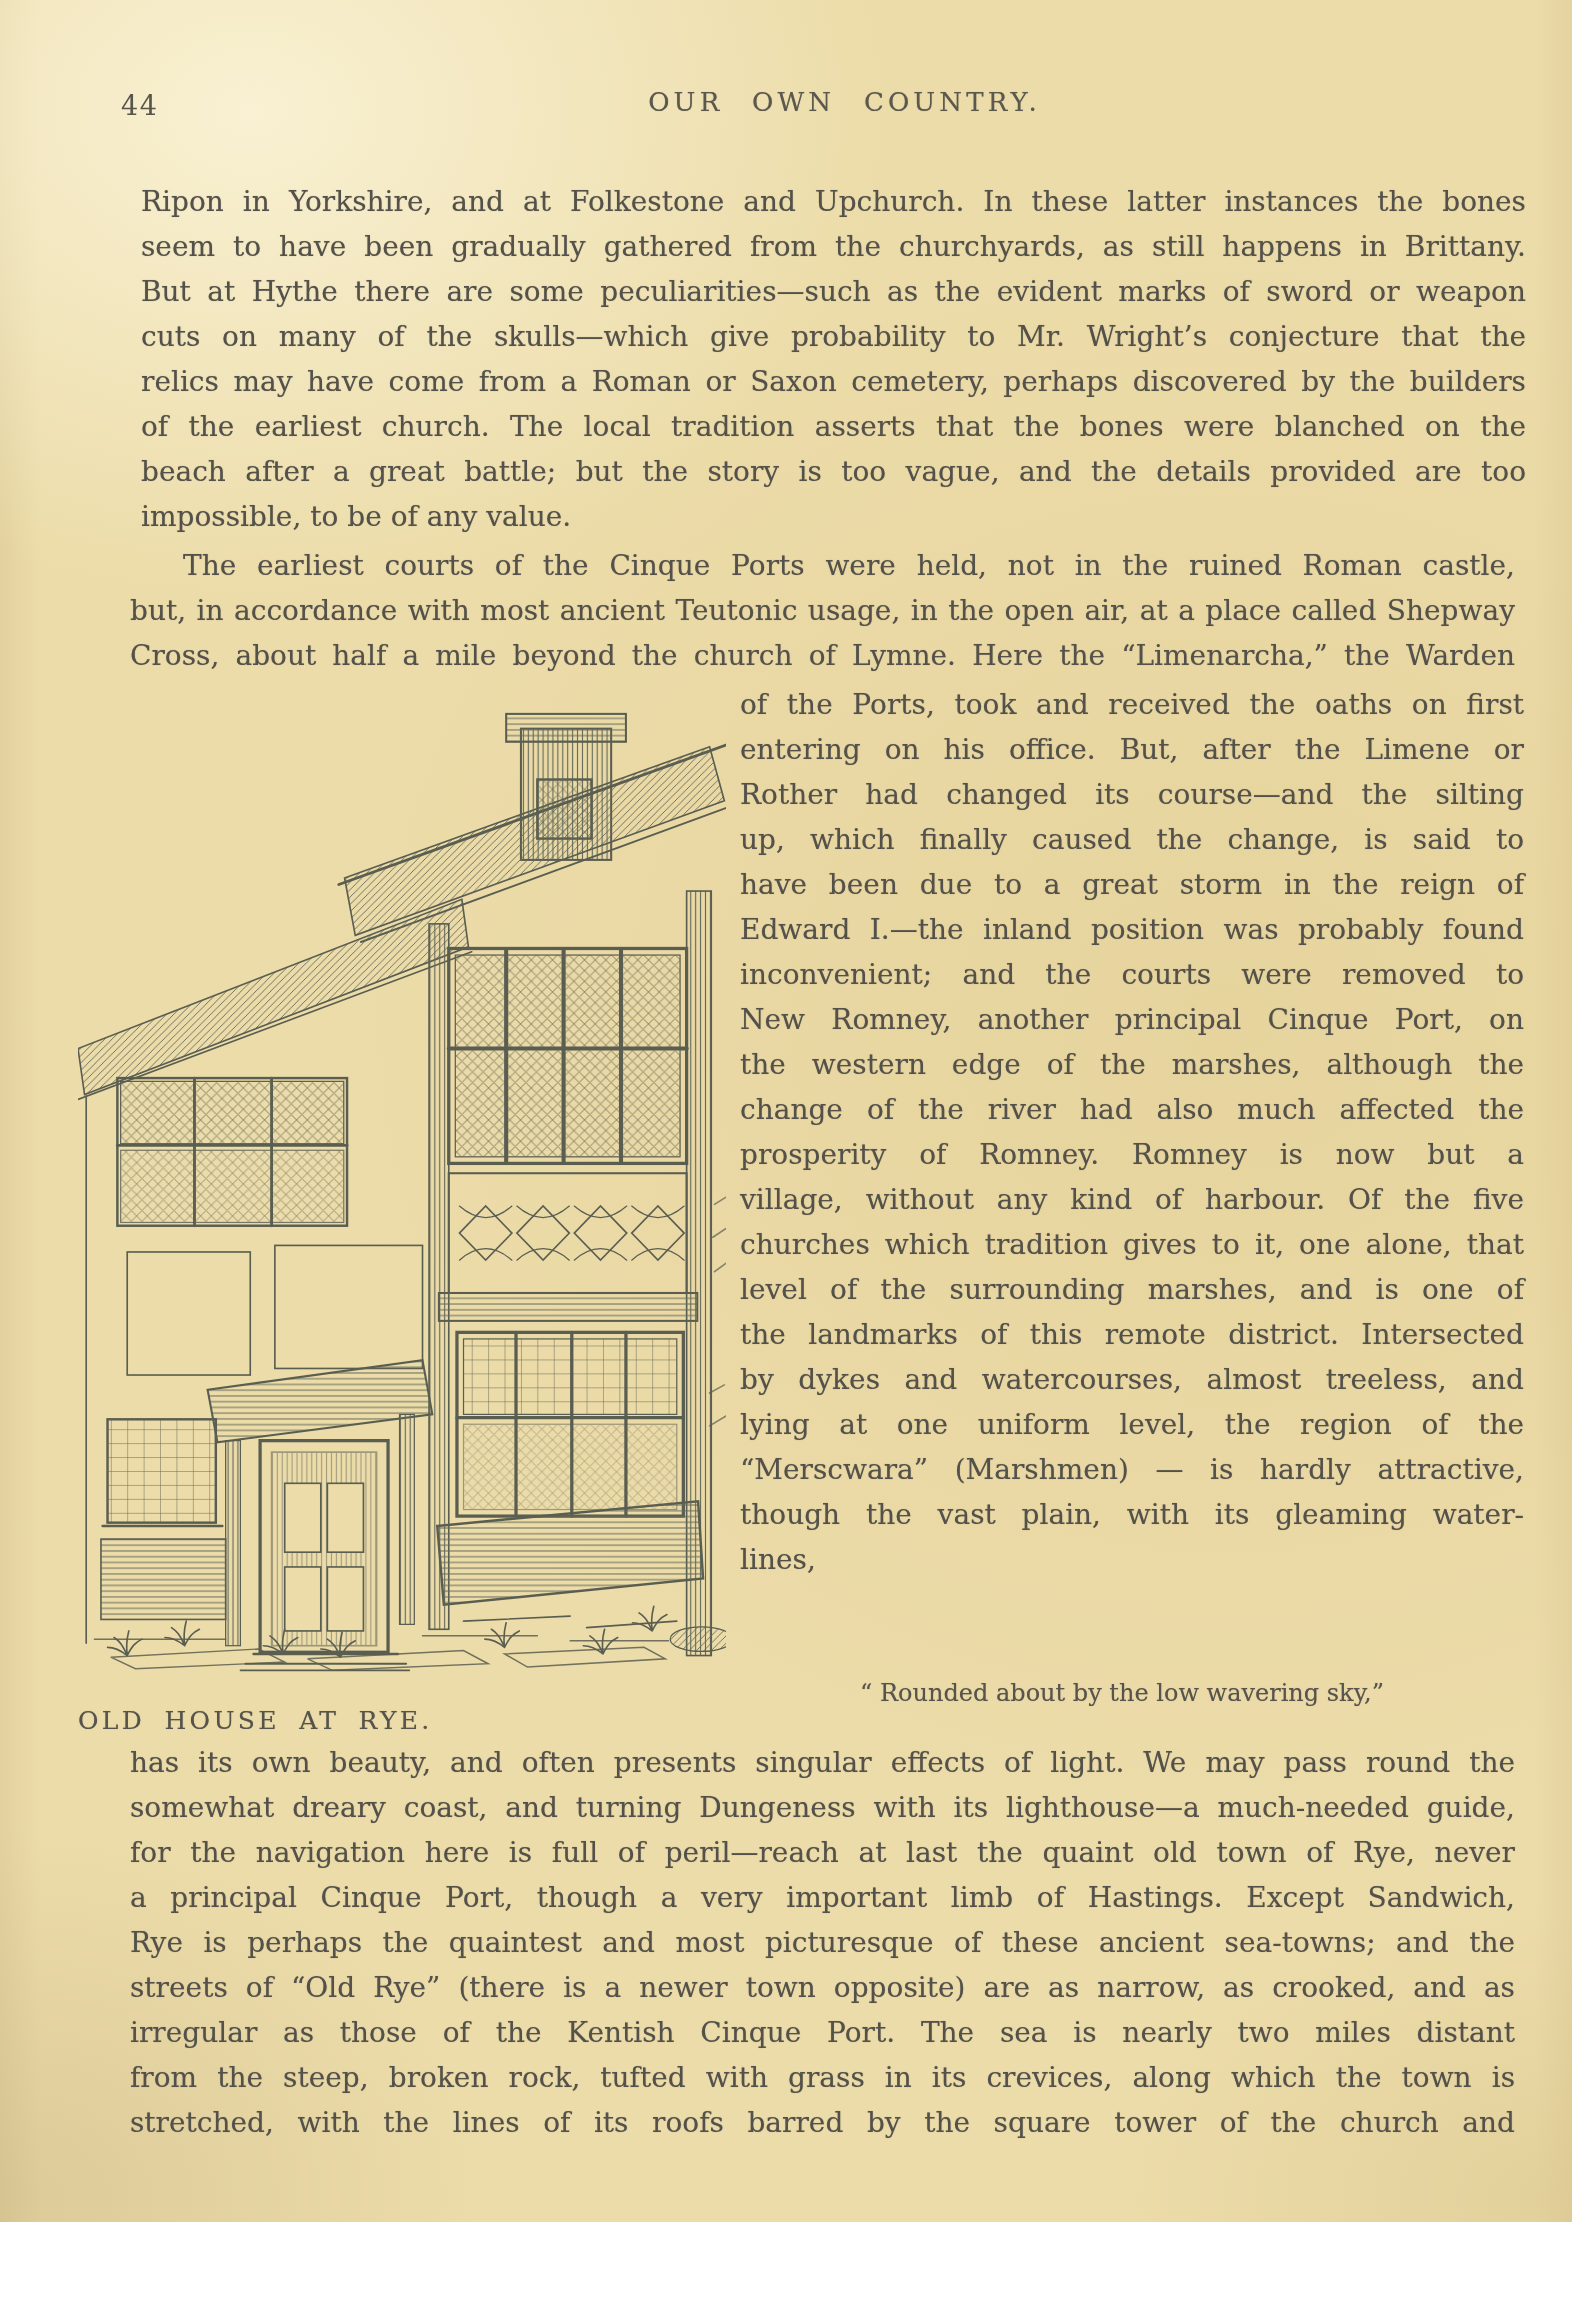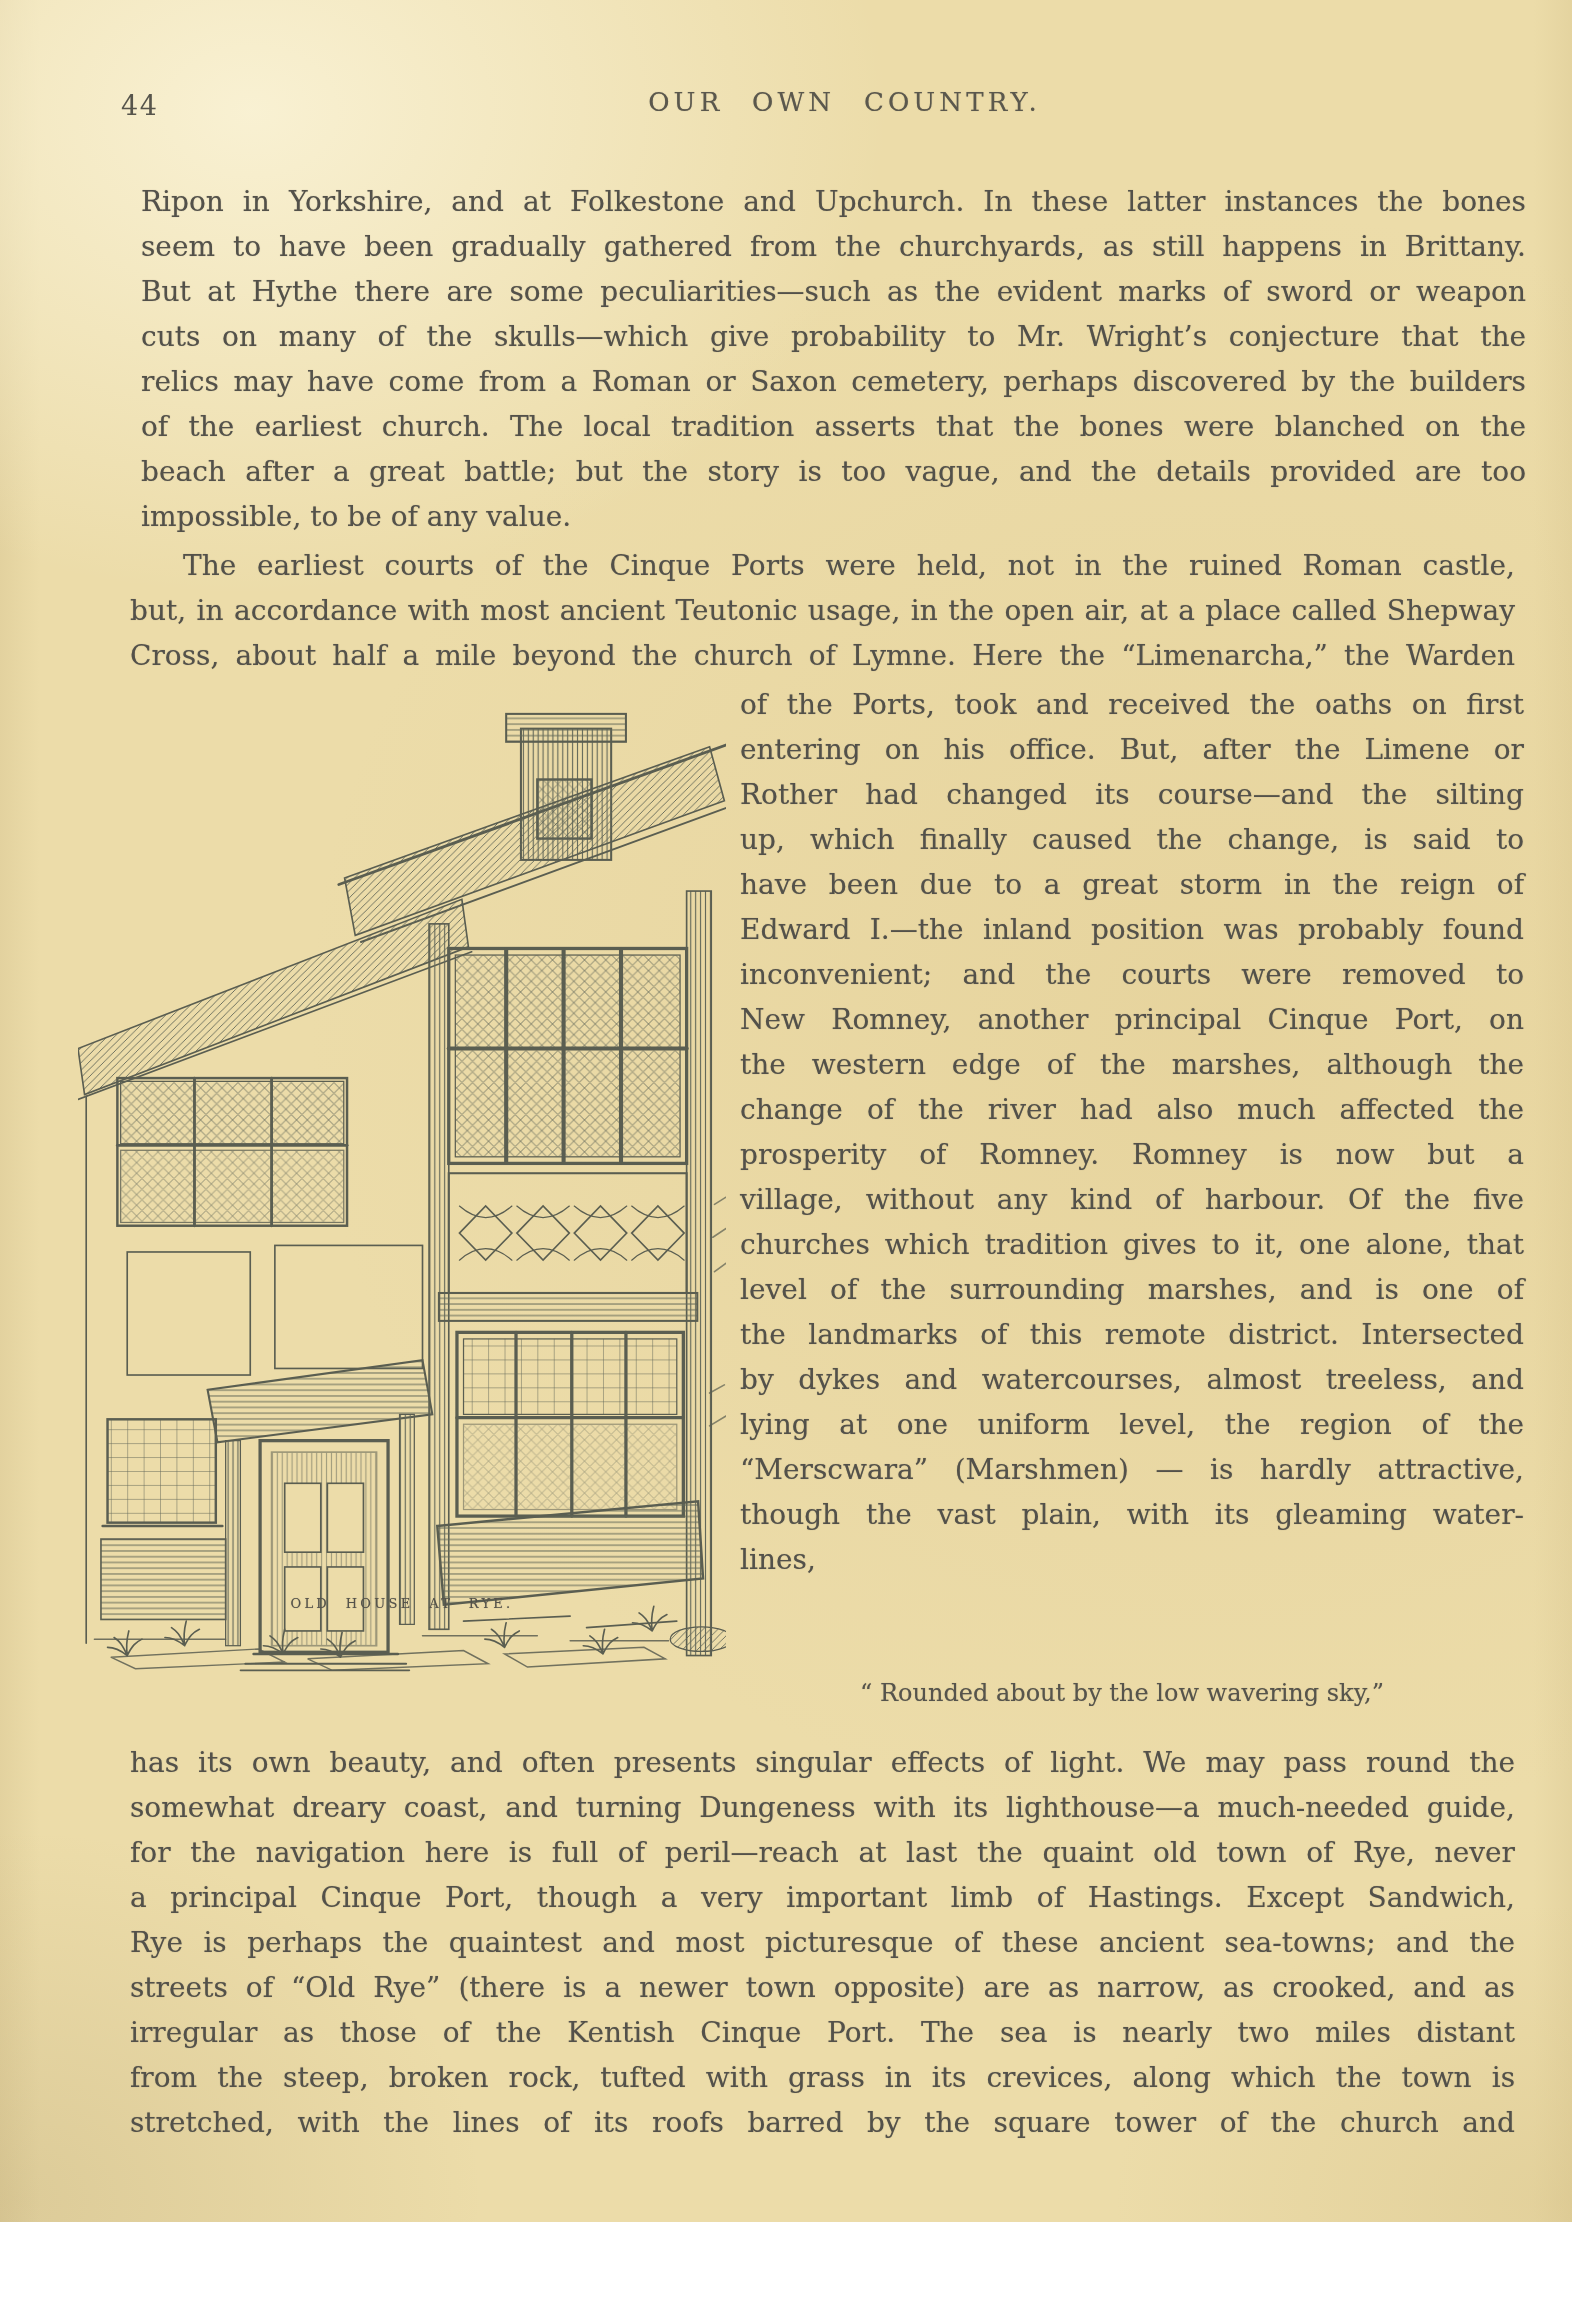--- a/index.html
+++ b/index.html
@@ -27,22 +27,22 @@
     text-shadow:0 0 1px rgba(88,84,70,.45);
   }
   .textblock .line.endpara{text-align-last:left;}
   .textblock .line.indent{text-indent:53px;}
   .p1{left:130px; top:179px;  width:1385px;margin-left:11px;}
   .p2{left:130px; top:543px;  width:1385px;}
   .col{left:740px; top:682px;  width:784px;}
   .p3{left:130px; top:1740px; width:1385px;}
   .quote{left:730px; top:1679px; width:784px; text-align:center;
     font-size:24px; color:#56544c; text-shadow:0 0 0.9px rgba(88,84,70,.45);}
-  .caption{left:78px; top:1596px; width:648px; text-align:center;
-    font-size:13px; letter-spacing:3.3px; word-spacing:8.2px; color:#55534b;
+  .caption{left:78px; top:1706px; width:648px; text-align:left;
+    font-size:25px; letter-spacing:3.3px; word-spacing:8.2px; color:#55534b;
     text-shadow:0 0 0.8px rgba(88,84,70,.5);}
   .engraving{left:78px; top:704px; width:648px; height:968px;}
   .engraving svg{width:100%; height:100%; opacity:.93;}
 </style>
 </head>
 <body>
 
 <div id="page">
 
   <div class="abs pagenum">44</div>

